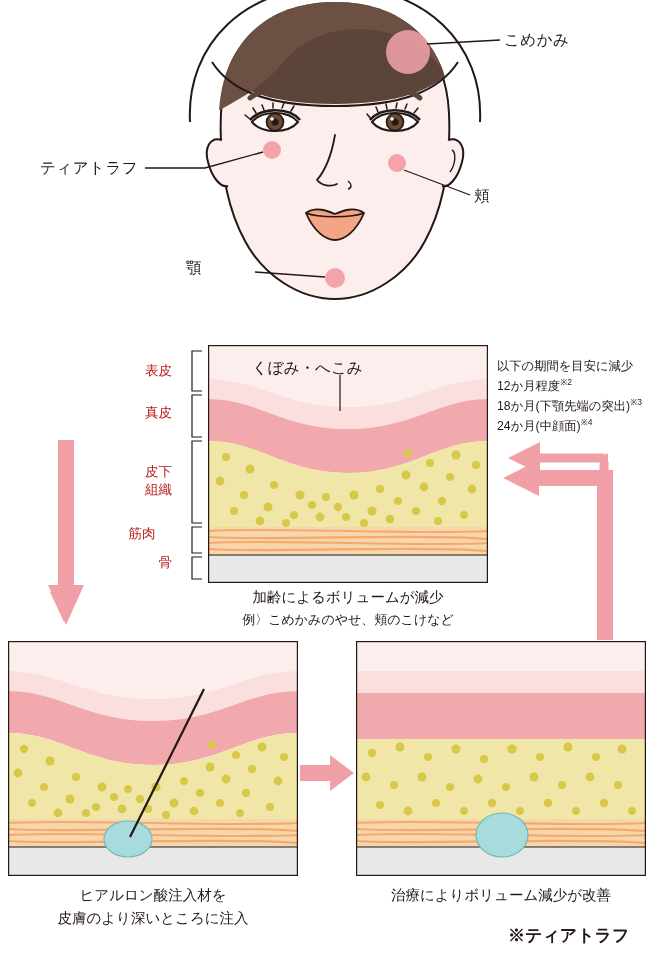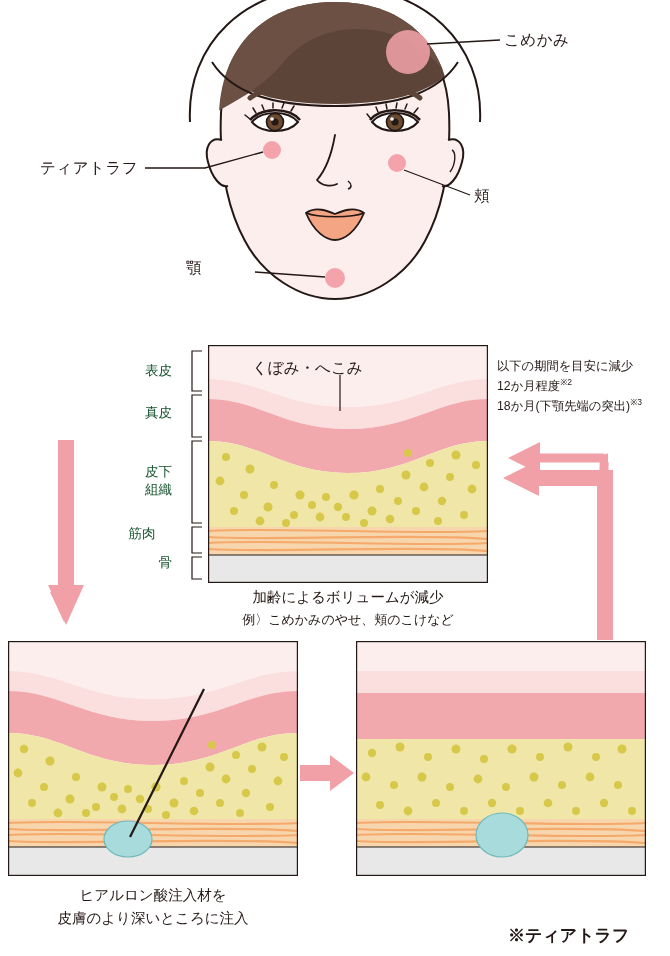--- a/index.html
+++ b/index.html
@@ -23,21 +23,21 @@
     letter-spacing:0.5px;
     white-space:nowrap;
     color:#231815;
   }
 
   
   .layer-label{
     position:absolute;
     font-size:13.5px;
     white-space:nowrap;
-    color:#14532d;
+    color:#b91c1c;
     text-align:right;
     font-family:Liberation Serif, serif;
   }
 
   
   .caption{
     position:absolute;
     font-size:14.5px;
     white-space:nowrap;
     color:#231815;
@@ -224,20 +224,23 @@
   <div class="caption small" style="left:188px;top:611px;width:320px;">例〉こめかみのやせ、頬のこけなど</div>
   <div class="caption" style="left:208px;top:588px;width:280px;">加齢によるボリュームが減少</div>
 
   <div class="note" style="left:497px;top:345px;margin-top:13px;">
     <div>以下の期間を目安に減少</div>
     <div>
       <span>12か月程度</span><sup>※2</sup>
     </div>
     <div>
       <span>18か月(下顎先端の突出)</span><sup>※3</sup>
+    </div>
+    <div>
+      <span>24か月(中顔面)</span><sup>※4</sup>
     </div>
   </div>
 
   <svg class="abs" style="left:0px;top:330px;" width="670" height="330" viewBox="0 0 670 330">
 
     <g fill="none" stroke="#f2a0a8" stroke-width="9">
       <path d="M64 122 L64 264"></path>
     </g>
     <polygon points="50,262 78,262 64,292" fill="#f2a0a8"></polygon>
     <path d="M64 122 L64 126" stroke="#f2a0a8" stroke-width="9"></path>
@@ -371,20 +374,21 @@
       <path d="M0 188 C70 192 215 184 290 190"></path>
       <path d="M0 194 C70 190 215 198 290 194"></path>
       <path d="M0 200 C70 204 215 196 290 202"></path>
     </g>
     <rect x="0" y="206" width="290" height="29" fill="#e8e8e8"></rect>
     <line x1="0" y1="206" x2="290" y2="206" stroke="#231815" stroke-width="1.1"></line>
     <ellipse cx="146" cy="194" rx="26" ry="22" fill="#a8dbdc" stroke="#6fb9bb" stroke-width="1.2"></ellipse>
     <rect x="0.5" y="0.5" width="289" height="234" fill="none" stroke="#231815" stroke-width="1.4"></rect>
   </svg>
 
+  <div class="caption" style="left:356px;top:886px;width:290px;">治療によりボリューム減少が改善</div>
 
   <svg class="abs" style="left:300px;top:748px;" width="56" height="50" viewBox="0 0 56 50">
     <rect x="0" y="17" width="34" height="16" fill="#f2a0a8"></rect>
     <polygon points="30,7 30,43 54,25" fill="#f2a0a8"></polygon>
   </svg>
 
   <div class="img-note" style="left:508px;top:924px;">※ティアトラフ</div>
 
 </div>
 

